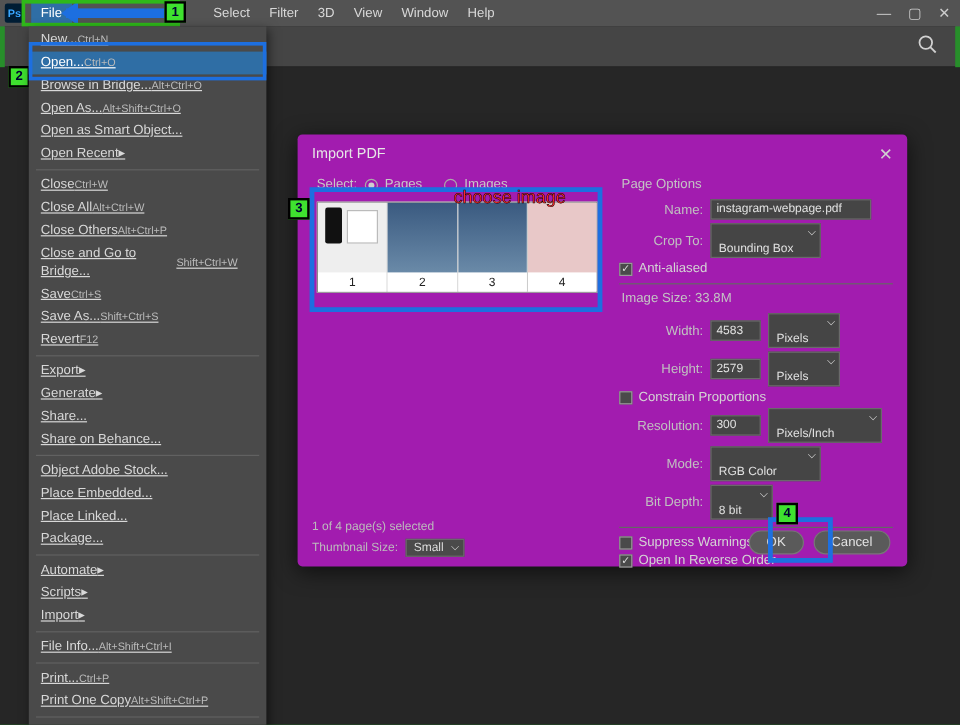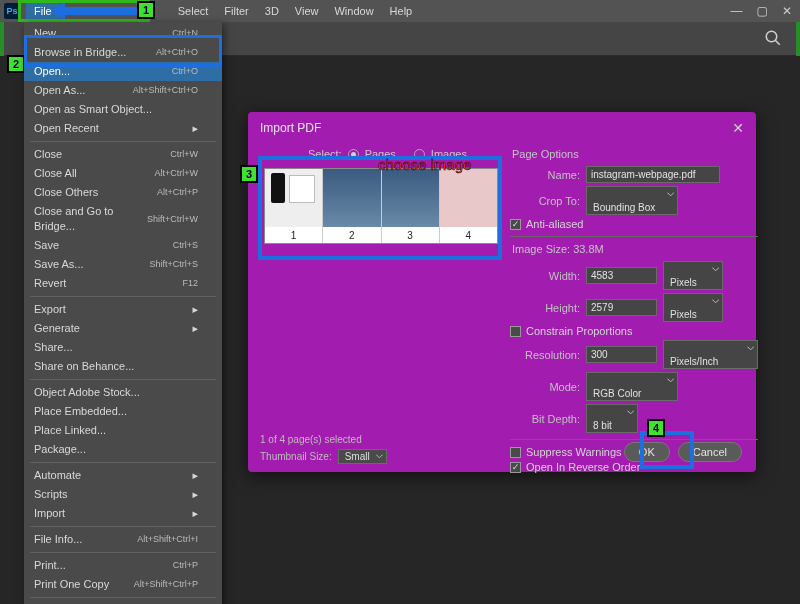--- a/index.html
+++ b/index.html
@@ -16,32 +16,32 @@
   .step-badge { position:absolute; background:#3fe22f; color:#003; border:2px solid #000; width:18px; height:18px; display:flex; align-items:center; justify-content:center; font-weight:bold; font-size:11px; }
   .arrow1 { position:absolute; left:55px; top:7px; width:85px; height:8px; background:#1d6fe0; }
   .arrow1:before { content:""; position:absolute; left:-14px; top:-6px; border:10px solid transparent; border-right:14px solid #1d6fe0; }
   
   .optbar { height: 34px; background: #454545; display:flex; align-items:center; justify-content:flex-end; padding:0 18px; border-bottom:1px solid #2a2a2a;}
   .search-icon svg { width:18px; height:18px; stroke:#d0d0d0; fill:none; stroke-width:2;}
   
   .workspace { position:absolute; left:0; right:0; top:56px; bottom:0; background:#262626; }
   
   .dropdown { position:absolute; left:24px; top:22px; width:198px; background:#4a4a4a; color:#d8d8d8; box-shadow:2px 2px 8px rgba(0,0,0,.5); padding:2px 0; z-index:20;}
-  .dropdown .row { display:flex; justify-content:space-between; align-items:center; padding:2px 24px 2px 10px; line-height:15px; }
+  .dropdown .row { display:flex; justify-content:flex-start; align-items:center; padding:2px 24px 2px 10px; line-height:15px;text-decoration:underline; }
   .dropdown .row.hl { background:#2f6ea5; color:#fff; }
   .dropdown .sep { height:1px; background:#616161; margin:3px 6px; }
   .dropdown .sub { font-size:9px; color:#bbb; }
   .open-outline { position:absolute; left:24px; top:35px; width:198px; height:32px; border:3px solid #1d6fe0; pointer-events:none; z-index:22;}
   
   .dialog { position:absolute; left:248px; top:112px; width:508px; height:360px; background:#a21caf; border-radius:4px; box-shadow:0 4px 18px rgba(0,0,0,.6); z-index:15; color:#d4d4d4;}
   .dlg-title { display:flex; justify-content:space-between; align-items:center; padding:8px 12px; font-size:12px; color:#e6e6e6;}
   .dlg-close { font-size:14px; color:#d0d0d0; }
   .dlg-body { display:flex; padding:0 10px 8px 10px; gap:10px; }
   .left-pane { width:246px; }
-  .select-row { display:flex; align-items:center; gap:6px; font-size:11px; color:#c8c8c8; padding:4px 6px;margin-left:44px;}
+  .select-row { display:flex; align-items:center; gap:6px; font-size:11px; color:#c8c8c8; padding:4px 6px;}
   .radio { width:11px; height:11px; border-radius:50%; border:1px solid #aaa; display:inline-flex; align-items:center; justify-content:center;}
   .radio.checked:after { content:""; width:5px; height:5px; border-radius:50%; background:#cfcfcf;}
   .thumbs { background:#fff; border:1px solid #8a8a8a; width:234px; height:76px; margin:4px 0 0 6px; display:flex;}
   .thumb { flex:1; border-right:1px solid #ccc; display:flex; flex-direction:column;}
   .thumb:last-child { border-right:none;}
   .timg { flex:1; background:linear-gradient(#3a5a80,#6a8aa8); position:relative; }
   .timg.phone { background:#eee; }
   .timg.phone:before { content:""; position:absolute; left:6px; top:4px; width:14px; height:30px; background:#111; border-radius:2px;}
   .timg.phone:after { content:""; position:absolute; left:24px; top:6px; width:24px; height:26px; background:#fff; border:1px solid #bbb;}
   .tlabel { height:16px; background:#fff; color:#222; font-size:10px; display:flex; align-items:center; justify-content:center;}
@@ -51,21 +51,21 @@
   .bottom-left .tsize { margin-top:4px; display:flex; align-items:center; gap:6px;}
   .mini-select { background:#4a4a4a; border:1px solid #6a6a6a; padding:1px 16px 1px 6px; font-size:10px; color:#ddd; position:relative;}
   .mini-select:after { content:"⌵"; position:absolute; right:3px; top:0; font-size:9px;}
   
   .right-pane { flex:1; padding:2px 2px 0 2px; font-size:11px;}
   .group-title { color:#c4c4c4; margin:2px 0 6px 2px;}
   .frow { display:flex; align-items:center; margin:3px 0;}
   .frow .lbl { width:70px; text-align:right; margin-right:6px; color:#c0c0c0;}
   .txt { background:#454545; border:1px solid #6a6a6a; color:#e2e2e2; padding:2px 4px; font-size:10px; }
   .txt.w130 { width:134px;}
-  .txt.w60 { width:71px;}
+  .txt.w60 { width:42px;}
   .sel { background:#454545; border:1px solid #6a6a6a; color:#e0e0e0; padding:15px 14px 1px 6px; font-size:10px; position:relative;}
   .sel:after { content:"⌵"; position:absolute; right:3px; top:1px; font-size:9px;}
   .chk { width:11px; height:11px; border:1px solid #999; margin-right:5px; display:inline-flex; align-items:center; justify-content:center; background:#4a4a4a;}
   .chk.checked:after { content:"✓"; font-size:9px; color:#ddd;}
   .hr { height:1px; background:#666; margin:6px 0;}
   .btn { background:#5a5a5a; border:1px solid #777; border-radius:12px; padding:3px 14px; font-size:11px; color:#e2e2e2;}
   .btn-row { position:absolute; right:14px; bottom:10px; display:flex; gap:8px;}
   .ok-outline { position:absolute; right:62px; bottom:3px; width:54px; height:38px; border:4px solid #1d6fe0; z-index:30; pointer-events:none;}
   .right-outline { position:absolute; left:0; top:0; right:0; bottom:0; border:4px solid #278e2a; pointer-events:none;}
 </style>
@@ -103,27 +103,27 @@
   </span>
 </div>
 
 <div class="workspace"></div>
 
 <div class="dropdown">
   <div class="row">
       <span>New...</span>
       <span class="sub">Ctrl+N</span>
     </div>
-  <div class="row">
-      <span>Browse in Bridge...</span>
-      <span class="sub">Alt+Ctrl+O</span>
-    </div>
   <div class="row hl">
       <span>Open...</span>
       <span class="sub">Ctrl+O</span>
+    </div>
+  <div class="row">
+      <span>Browse in Bridge...</span>
+      <span class="sub">Alt+Ctrl+O</span>
     </div>
   <div class="row">
       <span>Open As...</span>
       <span class="sub">Alt+Shift+Ctrl+O</span>
     </div>
   <div class="row">
       <span>Open as Smart Object...</span>
       <span></span>
     </div>
   <div class="row">

